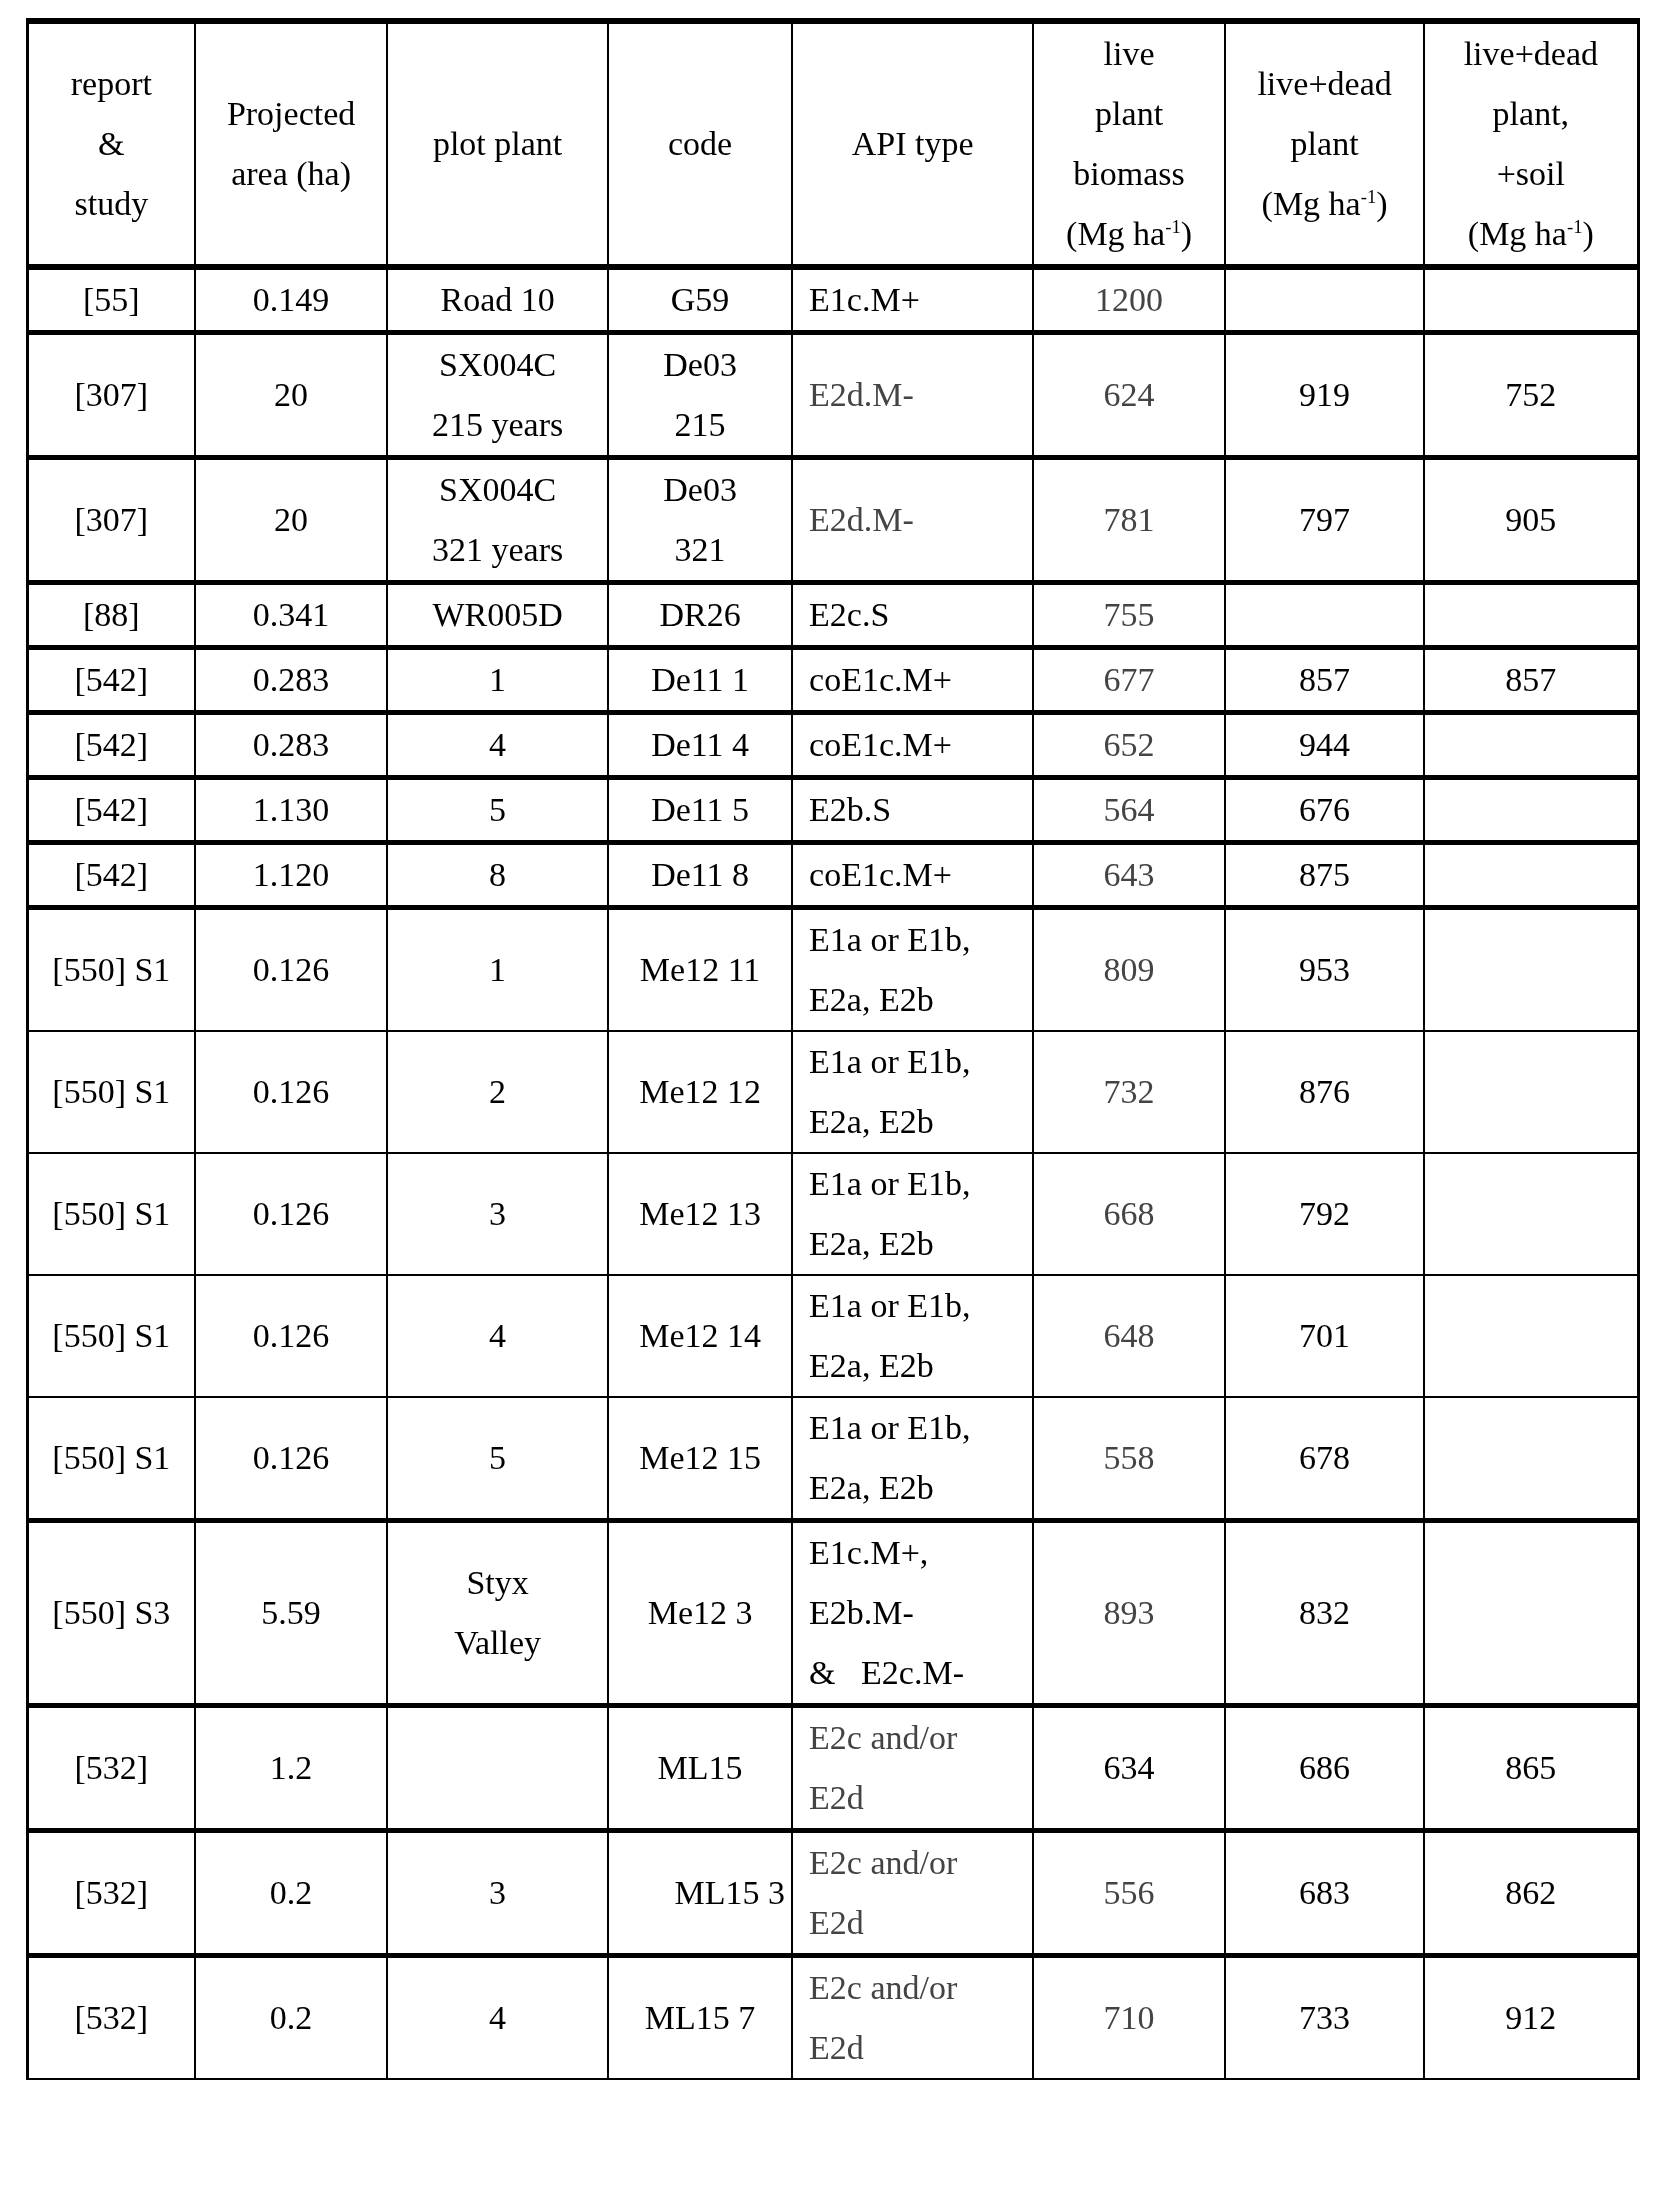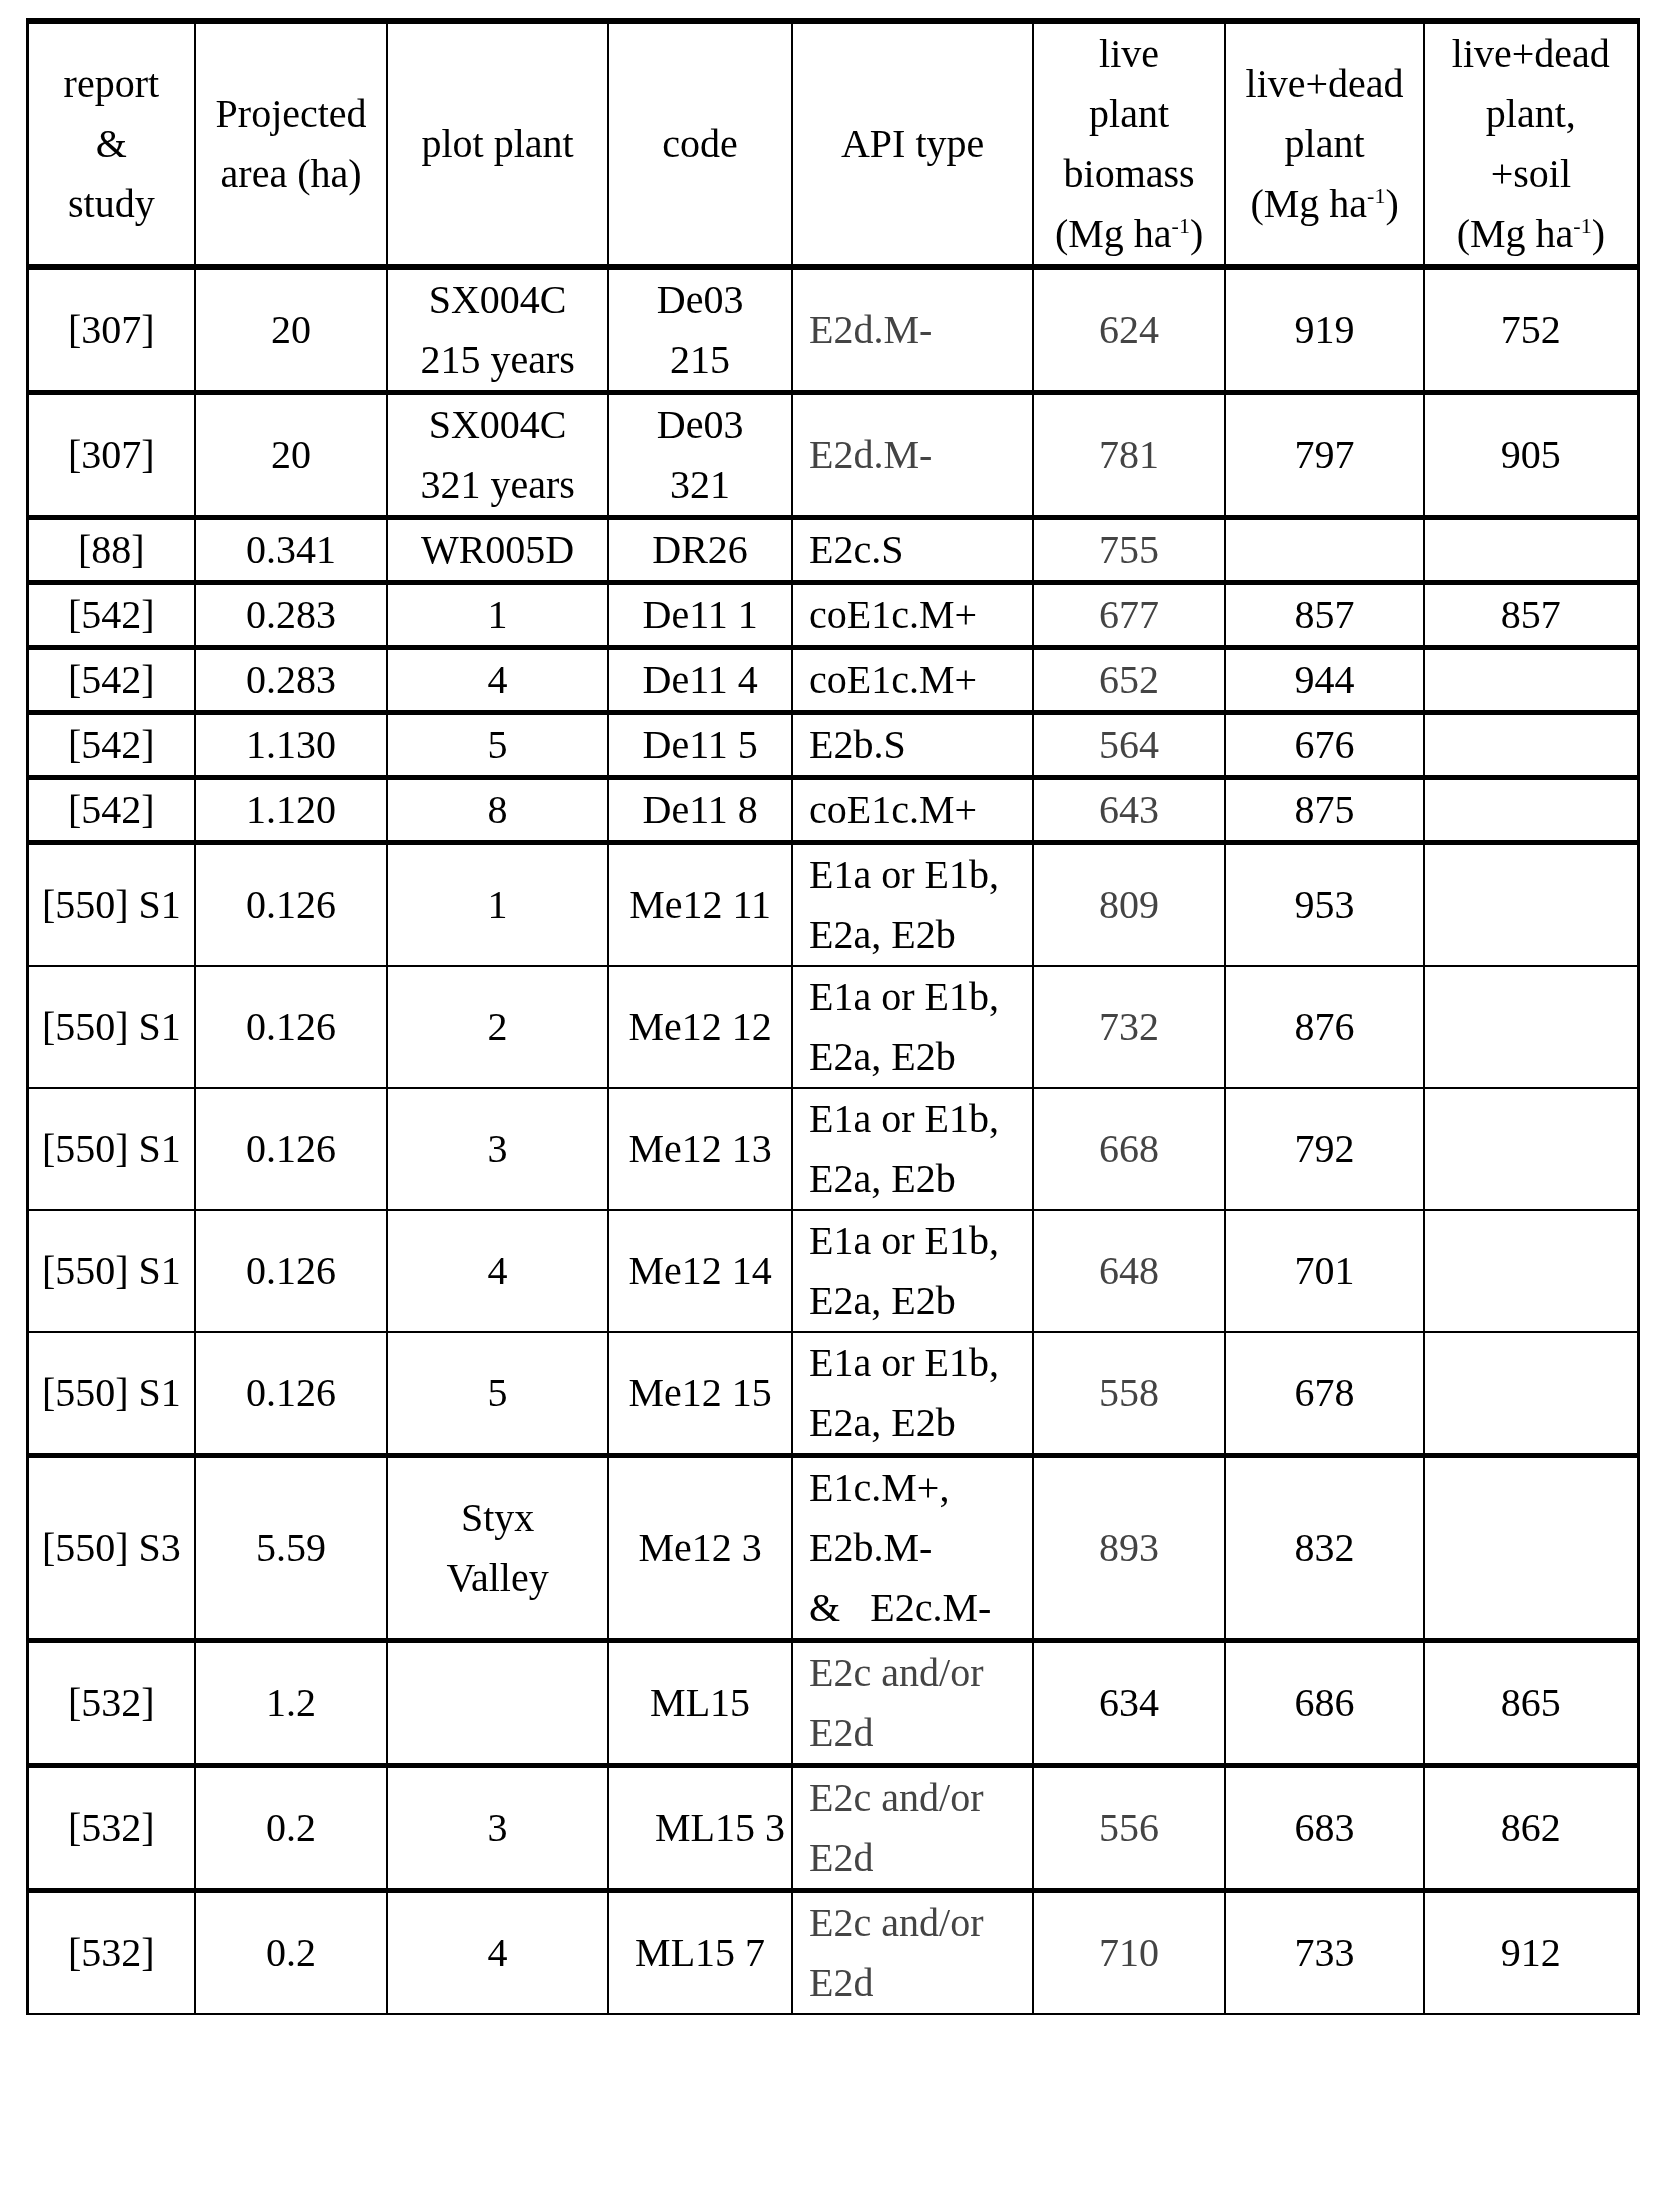--- a/index.html
+++ b/index.html
@@ -1,21 +1,21 @@
 <!DOCTYPE html>
 <html style="font-size:7px"><head>
 <meta charset="utf-8">
 <style>
   html, body { margin: 0; padding: 0; background: #ffffff; }
   body { width: 1658px; height: 2351px; position: relative; overflow: hidden; }
   .tbl {
     position: absolute; left: 25.6px; top: 17.6px;
     border-collapse: collapse;
     font-family: "Liberation Serif", "DejaVu Serif", serif;
-    font-size: 40px; line-height: 60px; color: #000;
+    font-size: 34px; line-height: 60px; color: #000;
     table-layout: fixed;
     padding-left: 36px;
   }
   .tbl td, .tbl th {
     border: 2.2px solid #000;
     text-align: center; vertical-align: middle;
     padding: 0 6.2px; font-weight: normal;
     white-space: nowrap;
   }
   .tbl tr.thick td, .tbl tr.thick th { border-top-width: 5.3px; }
@@ -68,20 +68,36 @@
       </th>
       <th class="multi">
         <span>live+dead</span>
         <span>plant,</span>
         <span>+soil</span>
         <span><span style="display:inline">(Mg ha</span><sup>-1</sup><span style="display:inline">)</span></span>
       </th>
     </tr>
   </thead>
   <tbody id="tbody">
+      <tr style="height: 63px;">
+        <td>[55]</td>
+        <td>0.149</td>
+        <td class="multi">
+          <span style="white-space: pre;">Road 10</span>
+        </td>
+        <td class="multi">
+          <span style="white-space: pre;">G59</span>
+        </td>
+        <td class="api multi">
+          <span style="white-space: pre;">E1c.M+</span>
+        </td>
+        <td class="gray">1200</td>
+        <td></td>
+        <td></td>
+      </tr>
       <tr class="thick" style="height: 122px;">
         <td>[307]</td>
         <td>20</td>
         <td class="multi">
           <span style="white-space: pre;">SX004C</span>
           <span style="white-space: pre;">215 years</span>
         </td>
         <td class="multi">
           <span style="white-space: pre;">De03</span>
           <span style="white-space: pre;">215</span>

